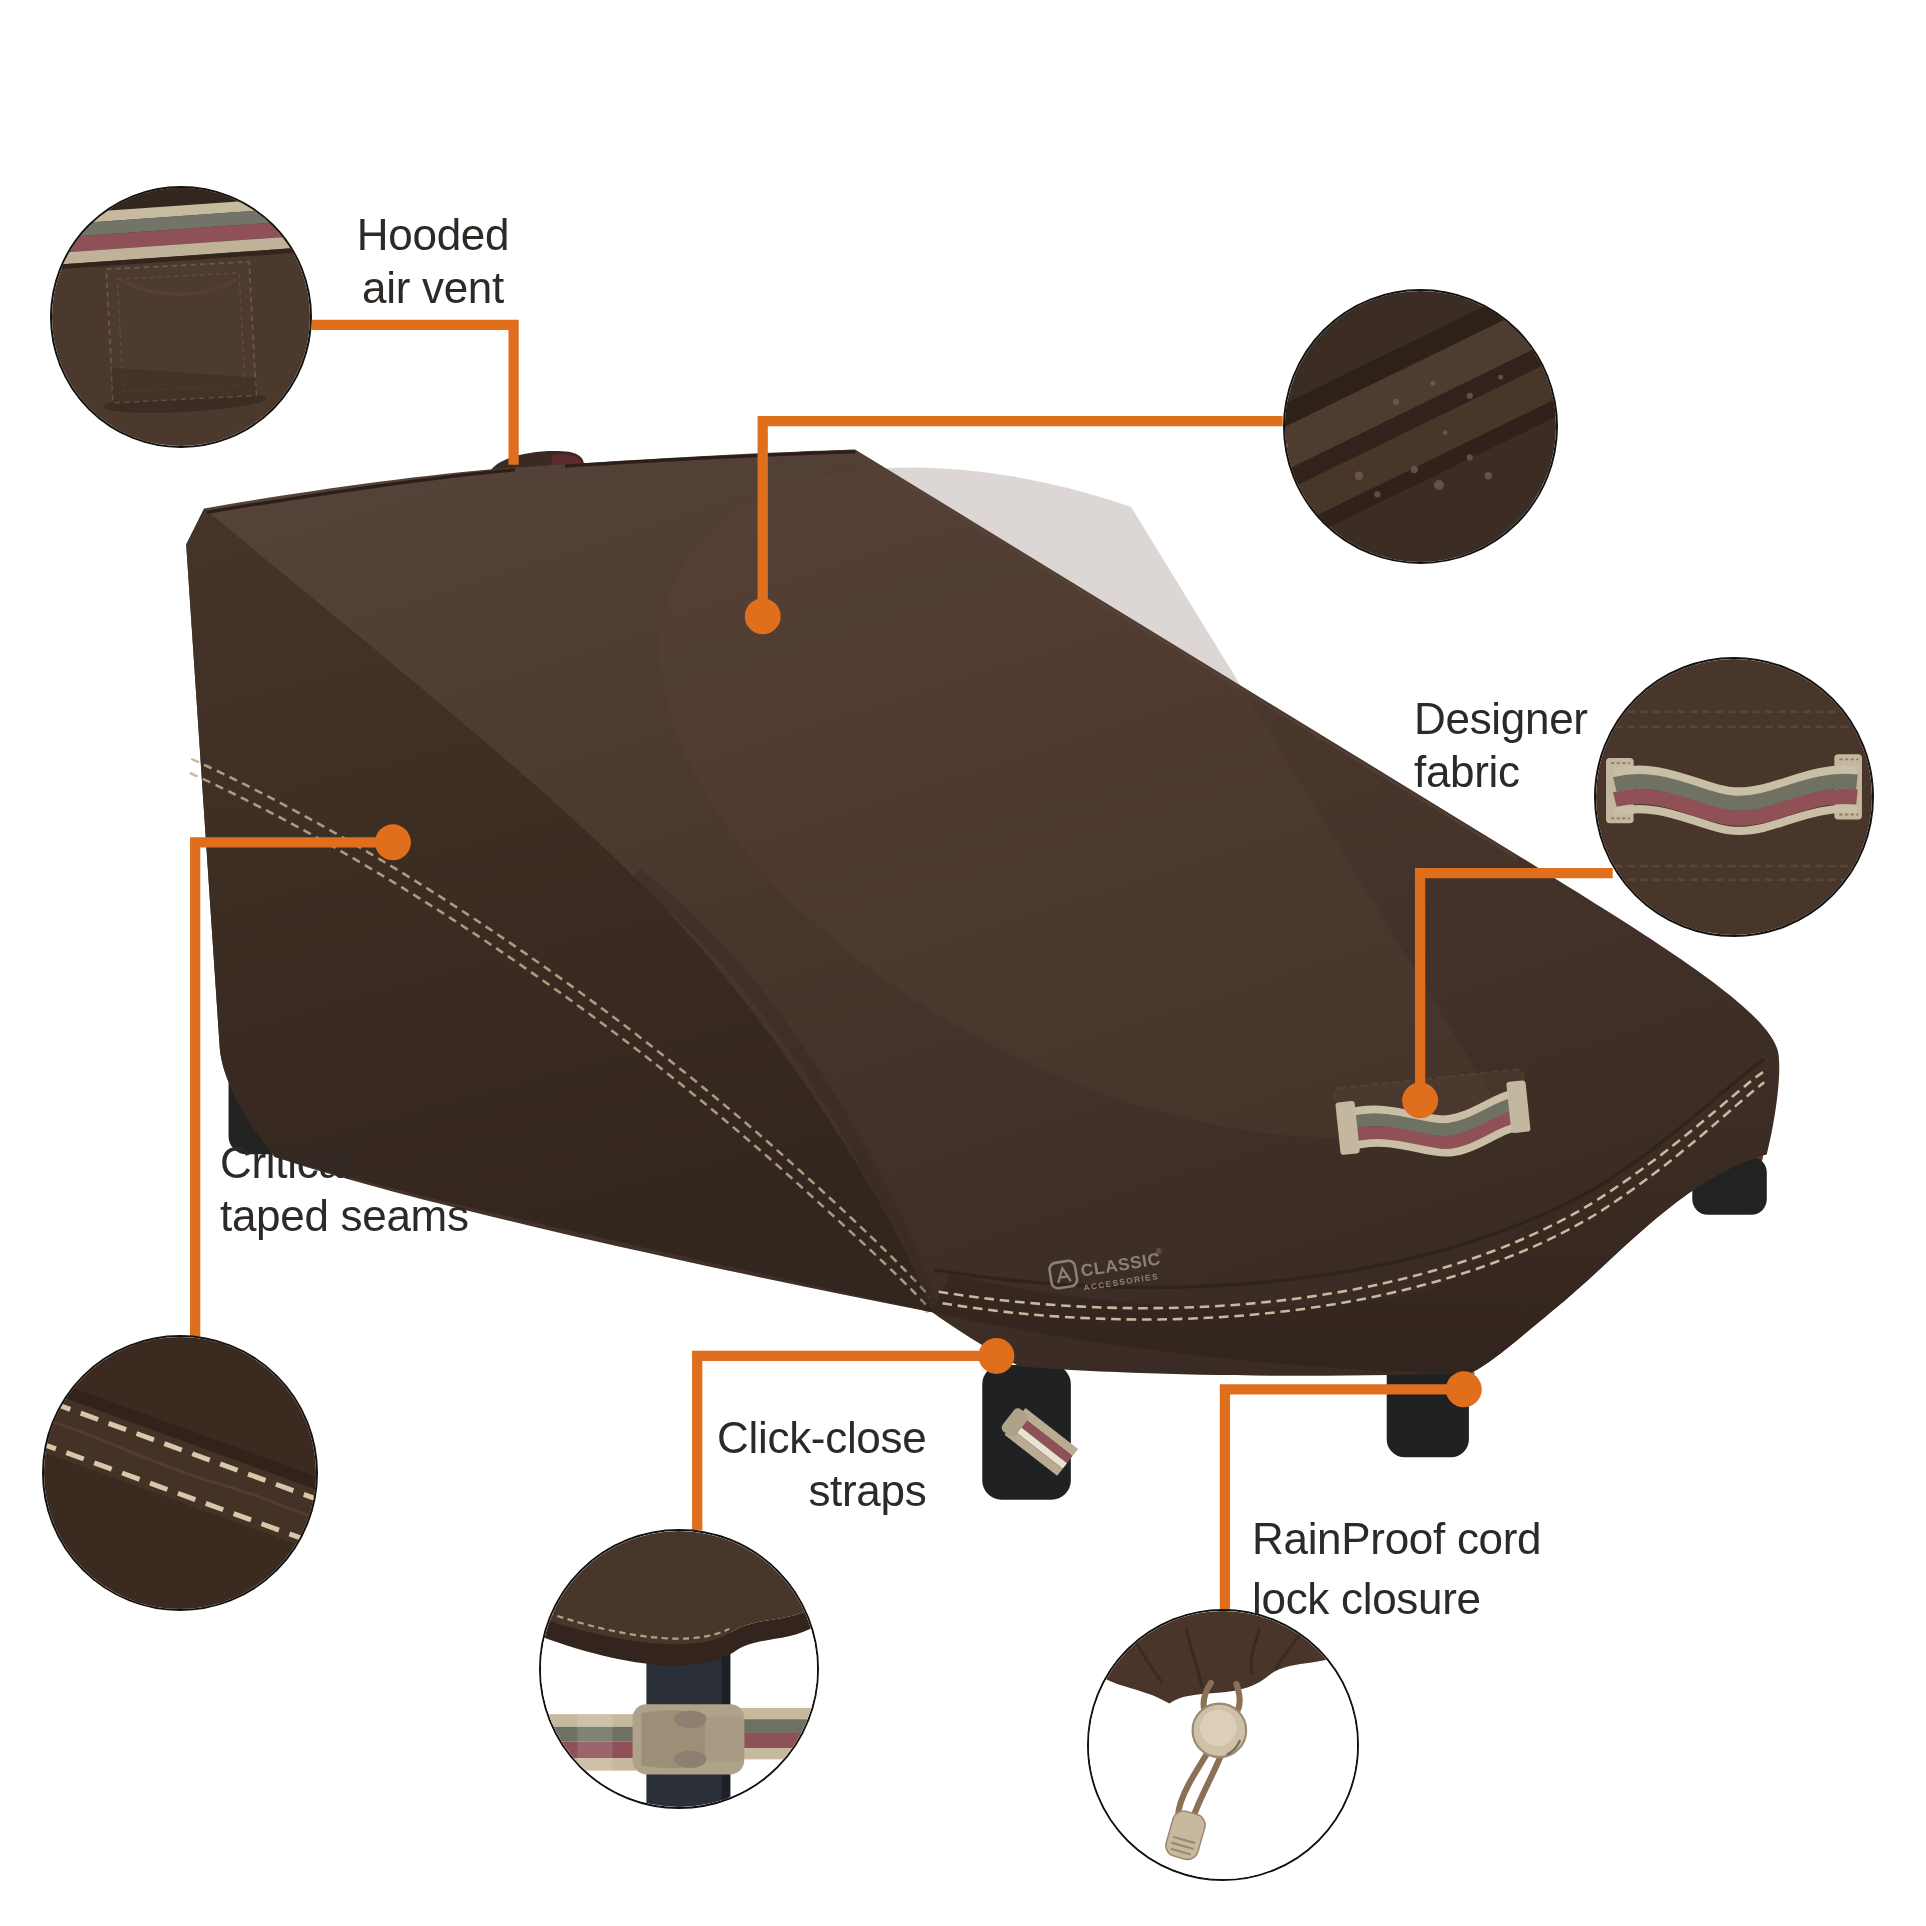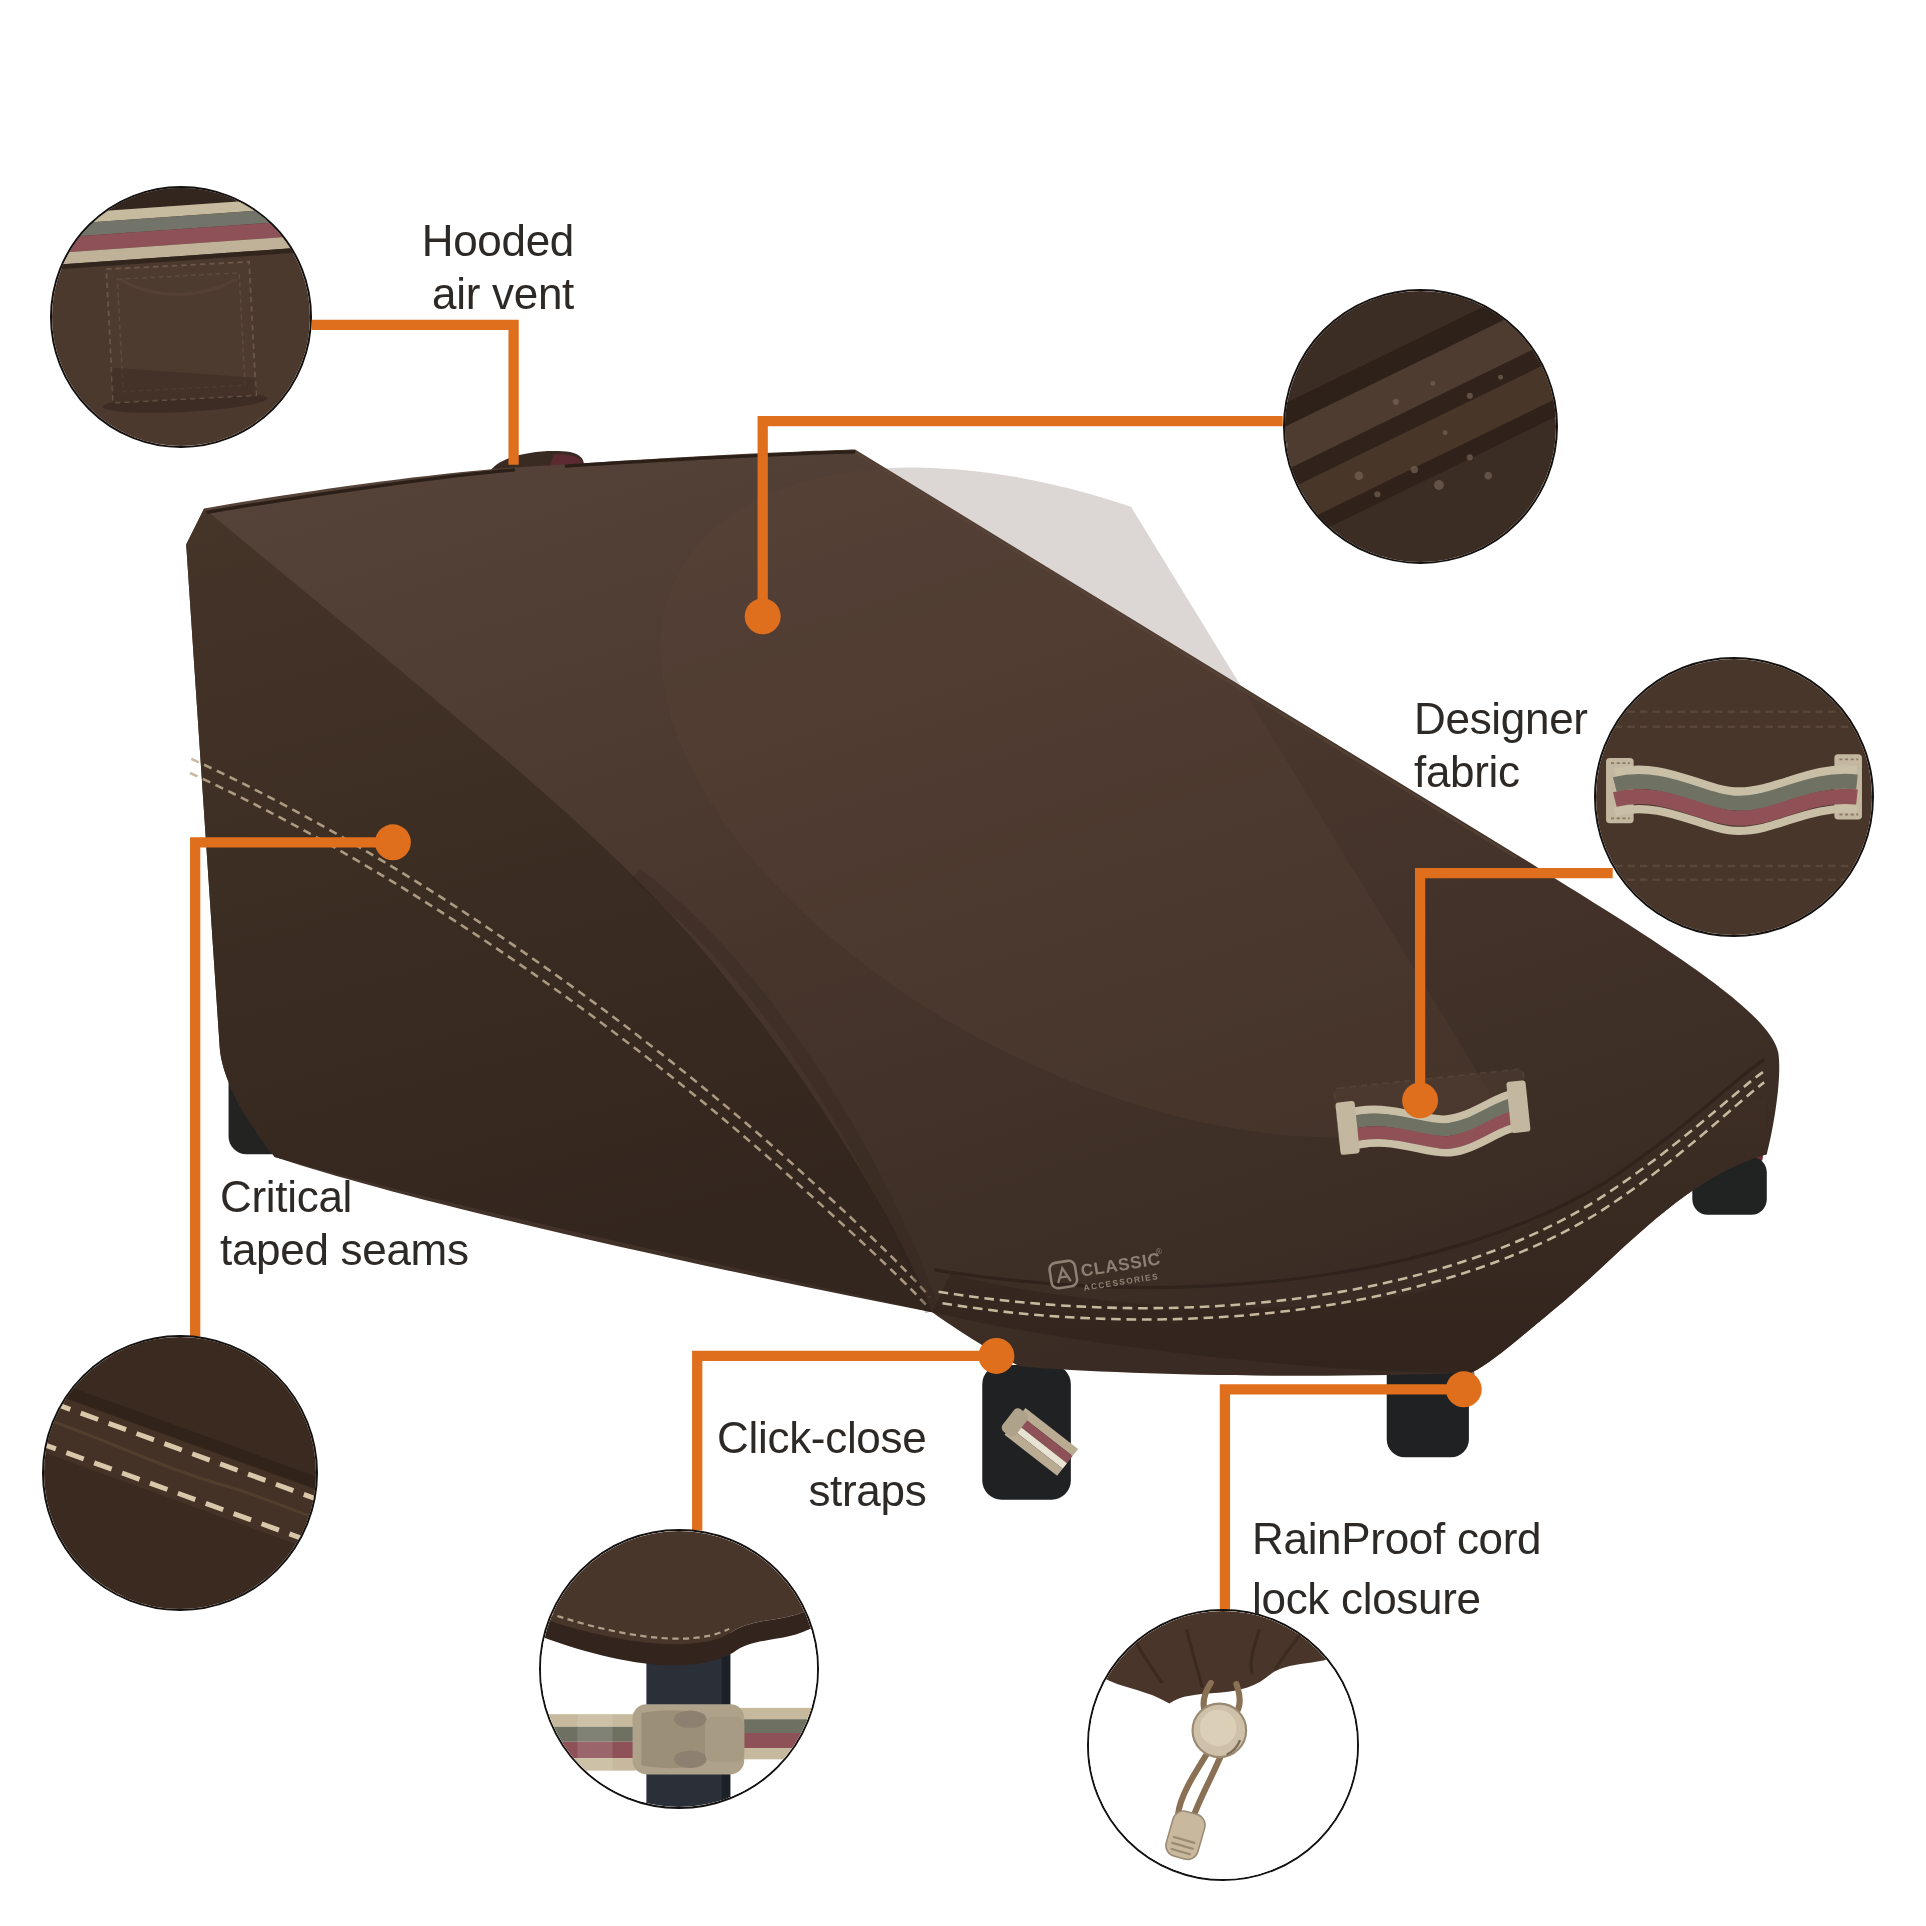--- a/index.html
+++ b/index.html
@@ -271,32 +271,32 @@
         <circle cx="212" cy="192" r="30" fill="#dccfb8"></circle>
         <path d="M 248,212 a 44,44 0 0 1 -22,24" stroke="#7c6d58" stroke-width="4" fill="none"></path>
       </g>
       <g transform="rotate(16 158 366)">
         <rect x="132" y="330" width="54" height="76" rx="18" fill="#c7b89e" stroke="#9a8a72" stroke-width="2.5"></rect>
         <path d="M 140,376 H 178 M 140,386 H 178 M 142,396 H 176" stroke="#9a8a72" stroke-width="3.5"></path>
       </g>
     </svg>
   </div>
 
-  <div class="label lab-center" style="left:292px;top:214px;width:282px;text-align:right;">
+  <div class="label lab-center" style="left:292px;top:208px;width:282px;">
     <span class="lline">Hooded</span>
     <span class="lline">air vent</span>
   </div>
 
 
   <div class="label" style="left:1414px;top:692px;">
     <span class="lline">Designer</span>
     <span class="lline">fabric</span>
   </div>
 
-  <div class="label" style="left:220px;top:1170px;">
+  <div class="label" style="left:220px;top:1136px;">
     <span class="lline">Critical</span>
     <span class="lline">taped seams</span>
   </div>
 
   <div class="label" style="left:717px;top:1411px;text-align:right;">
     <span class="lline">Click-close</span>
     <span class="lline">straps</span>
   </div>
 
   <div class="label" style="left:1252px;top:1509px;line-height:60px;">

